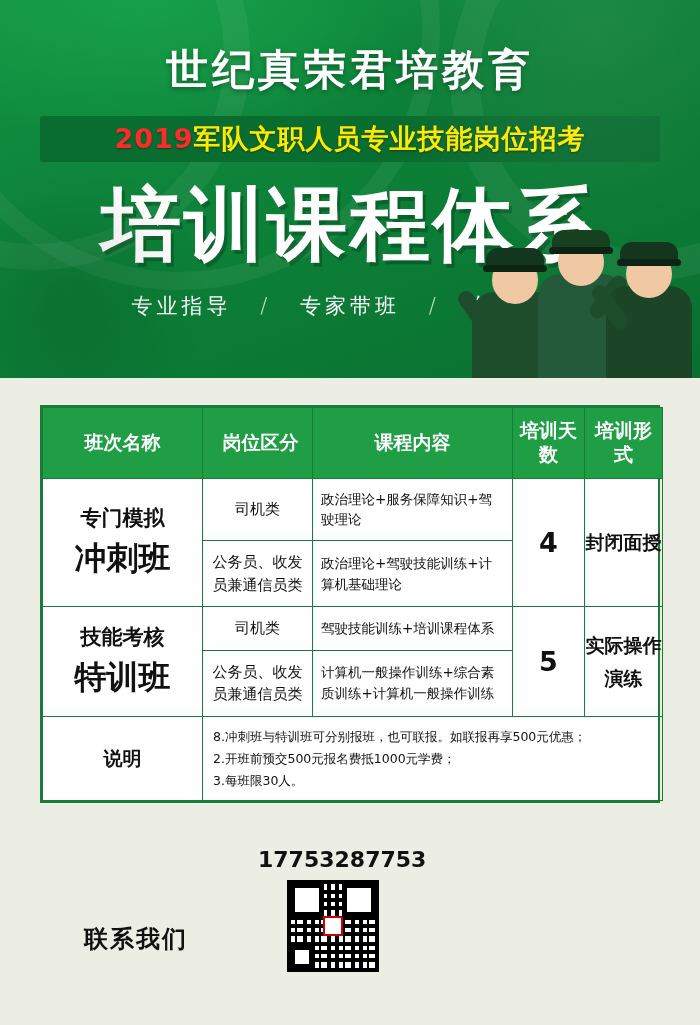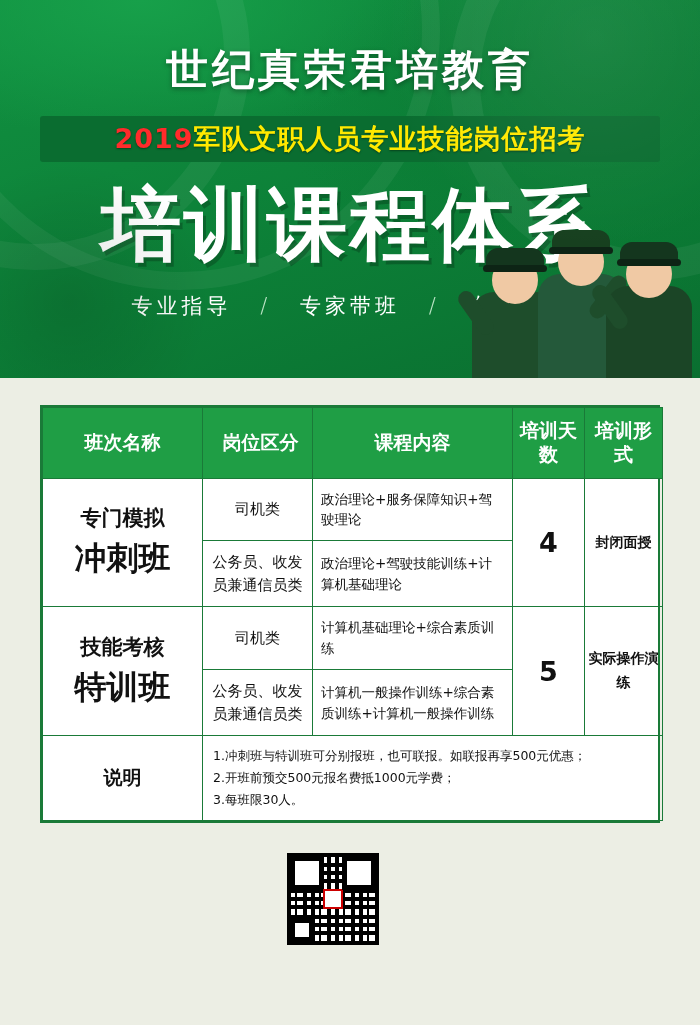--- a/index.html
+++ b/index.html
@@ -121,21 +121,21 @@
   .cell-post {
     text-align: center; font-size: 15px; line-height: 1.5; padding: 10px 4px;
   }
   .cell-content {
     font-size: 13.5px; line-height: 1.55; padding: 10px 8px; text-align: left;
   }
   .cell-days {
     text-align: center; font-size: 27px; font-weight: bold;
   }
   .cell-form {
-    text-align: center; font-size: 14px; font-weight: bold; line-height: 1.7; margin-left: 7px;
+    text-align: center; font-size: 19px; font-weight: bold; line-height: 1.7; margin-left: 7px;
   }
   .cell-note-label {
     text-align: center; font-size: 19px; font-weight: bold;
   }
   .cell-note {
     font-size: 12.5px; line-height: 1.75; padding: 9px 10px; text-align: left;
   }
 
   
   .contact {
@@ -258,44 +258,46 @@
           <td class="cell-post">公务员、收发员兼通信员类</td>
           <td class="cell-content">政治理论+驾驶技能训练+计算机基础理论</td>
         </tr>
 
         <tr>
           <td class="cell-name" rowspan="2">
             <span class="l1">技能考核</span>
             <span class="l2">特训班</span>
           </td>
           <td class="cell-post">司机类</td>
-          <td class="cell-content">计算机基础理论+综合素质训练</td>
+          <td class="cell-content">驾驶技能训练+培训课程体系</td>
           <td class="cell-days" rowspan="2">5</td>
           <td class="cell-form" rowspan="2">实际操作演练</td>
         </tr>
         <tr>
           <td class="cell-post">公务员、收发员兼通信员类</td>
           <td class="cell-content">计算机一般操作训练+综合素质训练+计算机一般操作训练</td>
         </tr>
 
         <tr>
           <td class="cell-note-label">说明</td>
           <td class="cell-note" colspan="4">
-            <div>1.冲刺班与特训班可分别报班，也可联报。如联报再享500元优惠；</div>
+            <div>8.冲刺班与特训班可分别报班，也可联报。如联报再享500元优惠；</div>
             <div>2.开班前预交500元报名费抵1000元学费；</div>
             <div>3.每班限30人。</div>
           </td>
         </tr>
       </tbody>
     </table>
   </div>
 
   <div class="contact">
+    <div class="contact-label">联系我们</div>
 
     <div class="qr-block q1">
+      <div class="qr-phone">17753287753</div>
       <div class="qr-img">
         <span class="qr-fin"></span>
           <span class="qr-center"></span>
       </div>
     </div>
 
   </div>
 
 </div>
 

